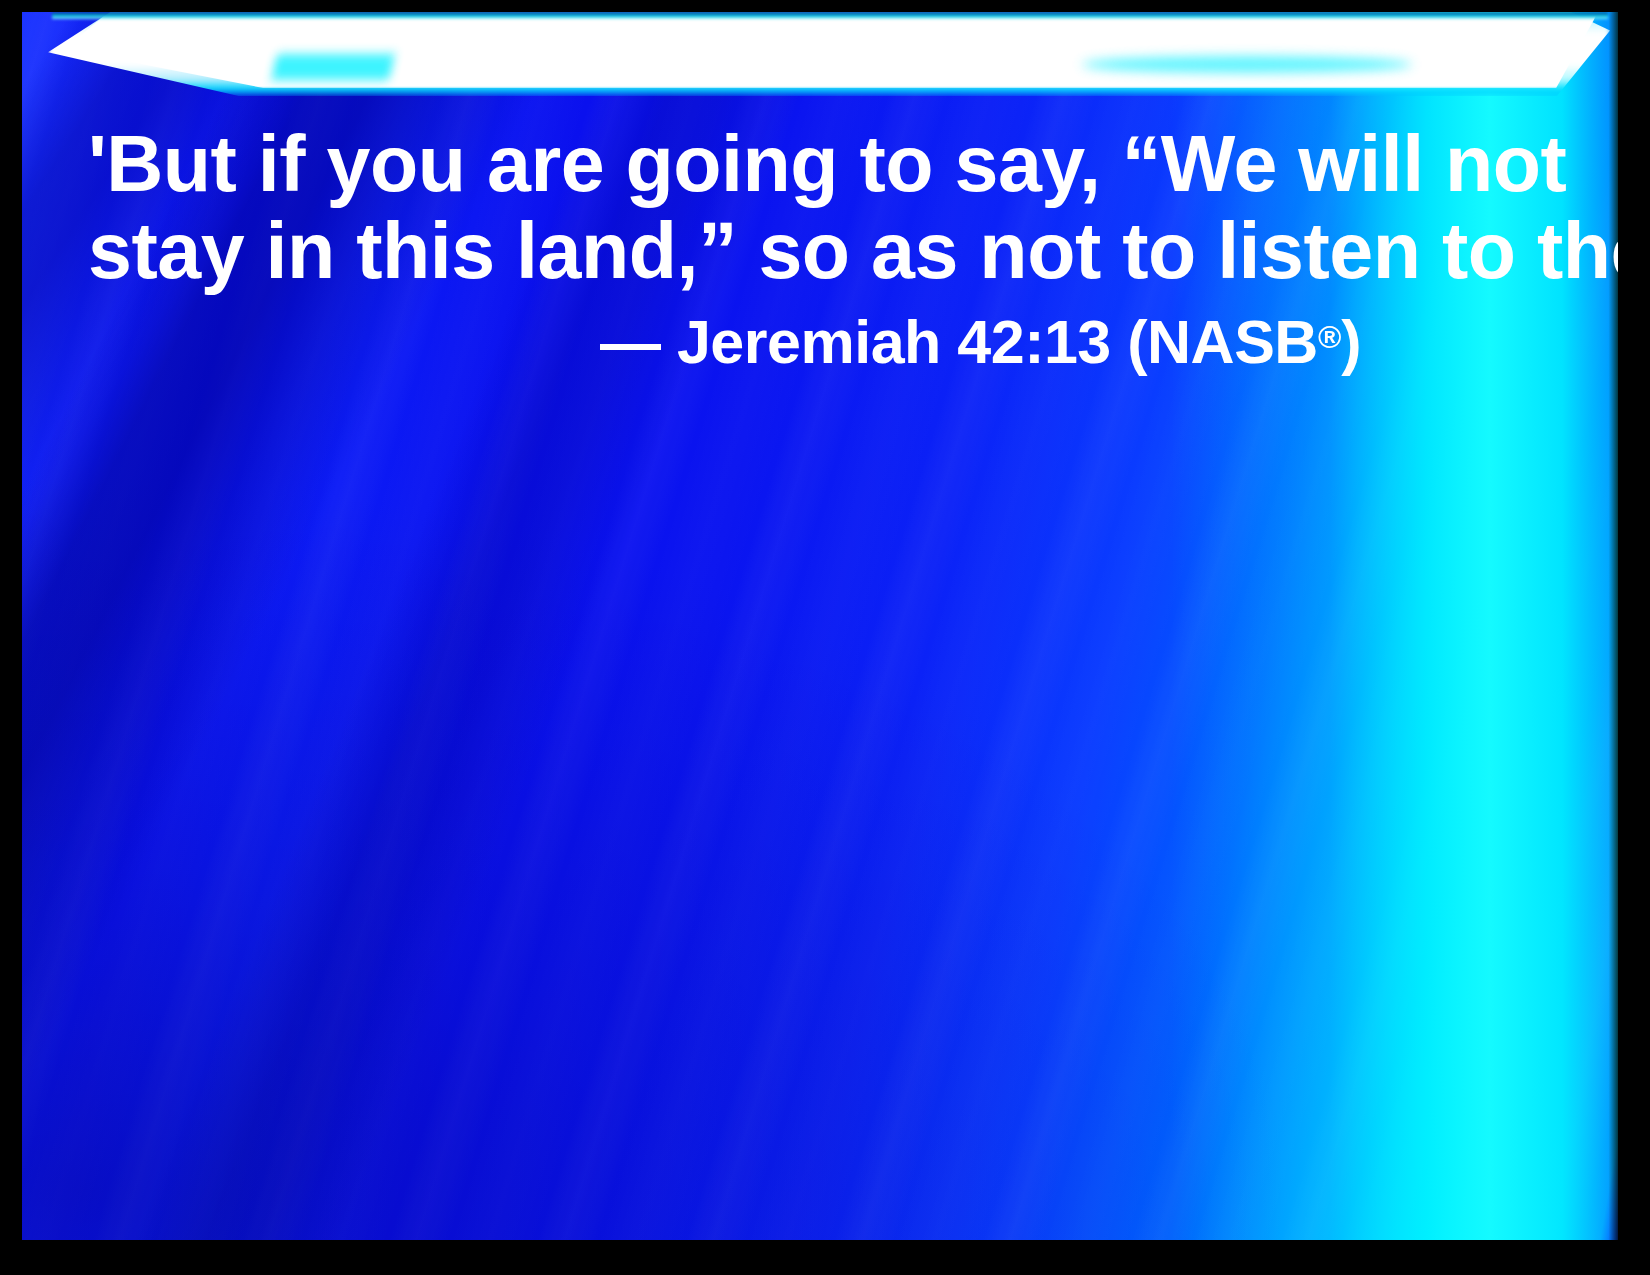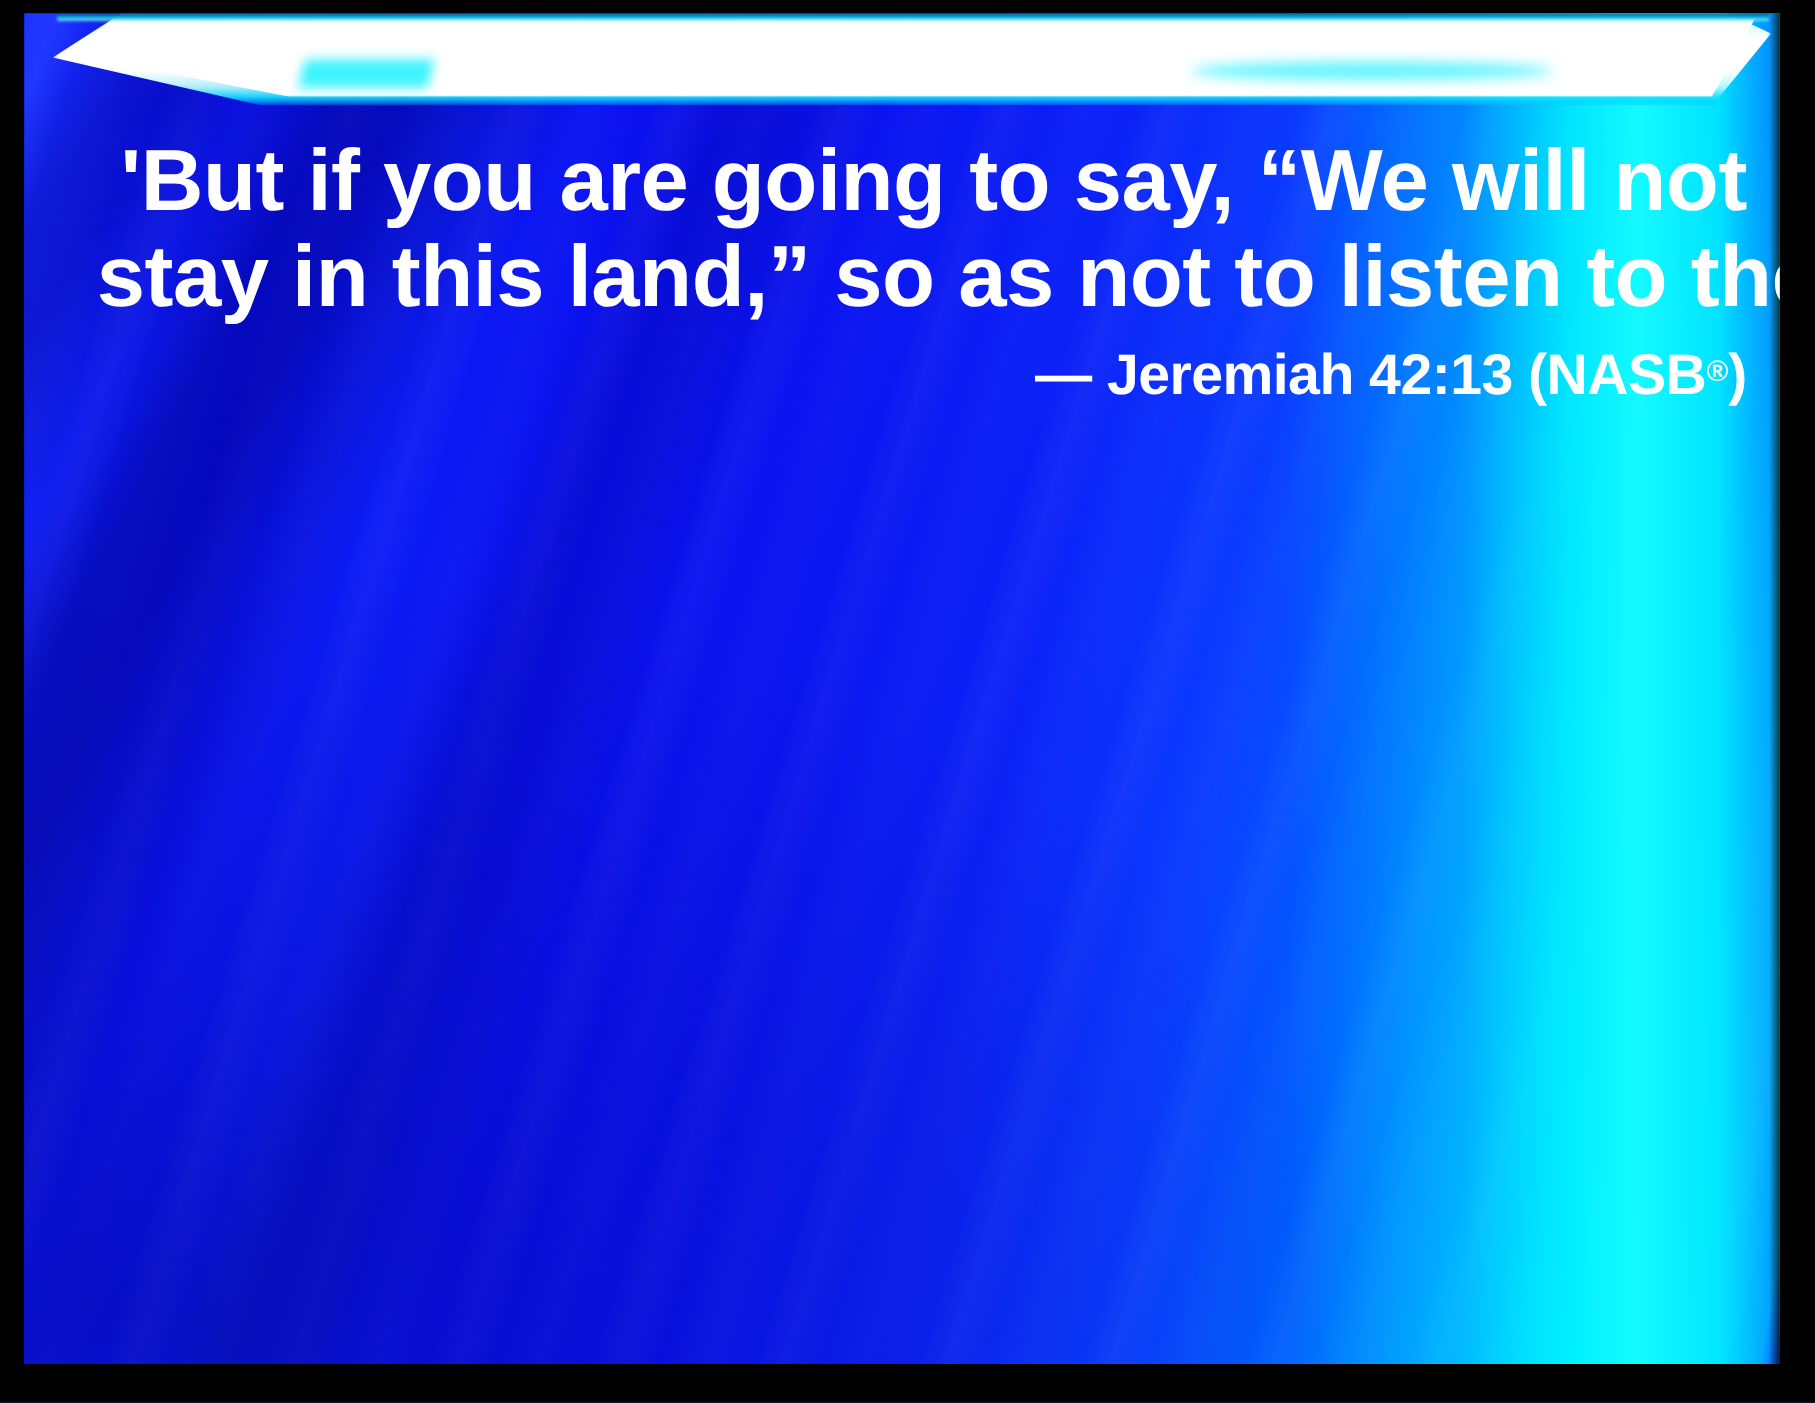--- a/index.html
+++ b/index.html
@@ -26,21 +26,20 @@
 
   
   #slide-stage {
     position: absolute;
     left: 22px;
     top: 12px;
     width: 1596px;
     height: 1228px;
     overflow: hidden;
     background: #0a0ae8;
-    text-align: right;
   }
 
   
   .bg-layer {
     position: absolute;
     inset: 0;
     pointer-events: none;
   }
 
   #bg-base {
@@ -212,21 +211,21 @@
     line-height: 87px;
     letter-spacing: -0.5px;
     white-space: nowrap;
     text-rendering: optimizeLegibility;
   }
 
   #verse-attribution {
     color: #ffffff;
     font-family: "Liberation Sans", "DejaVu Sans", sans-serif;
     font-weight: bold;
-    font-size: 52px;
+    font-size: 61px;
     line-height: 87px;
     letter-spacing: -0.5px;
     white-space: nowrap;
     padding-left: 512px;
   }
   #verse-attribution .reg-mark {
     font-size: 0.52em;
     vertical-align: 0.46em;
     letter-spacing: 0;
   }

